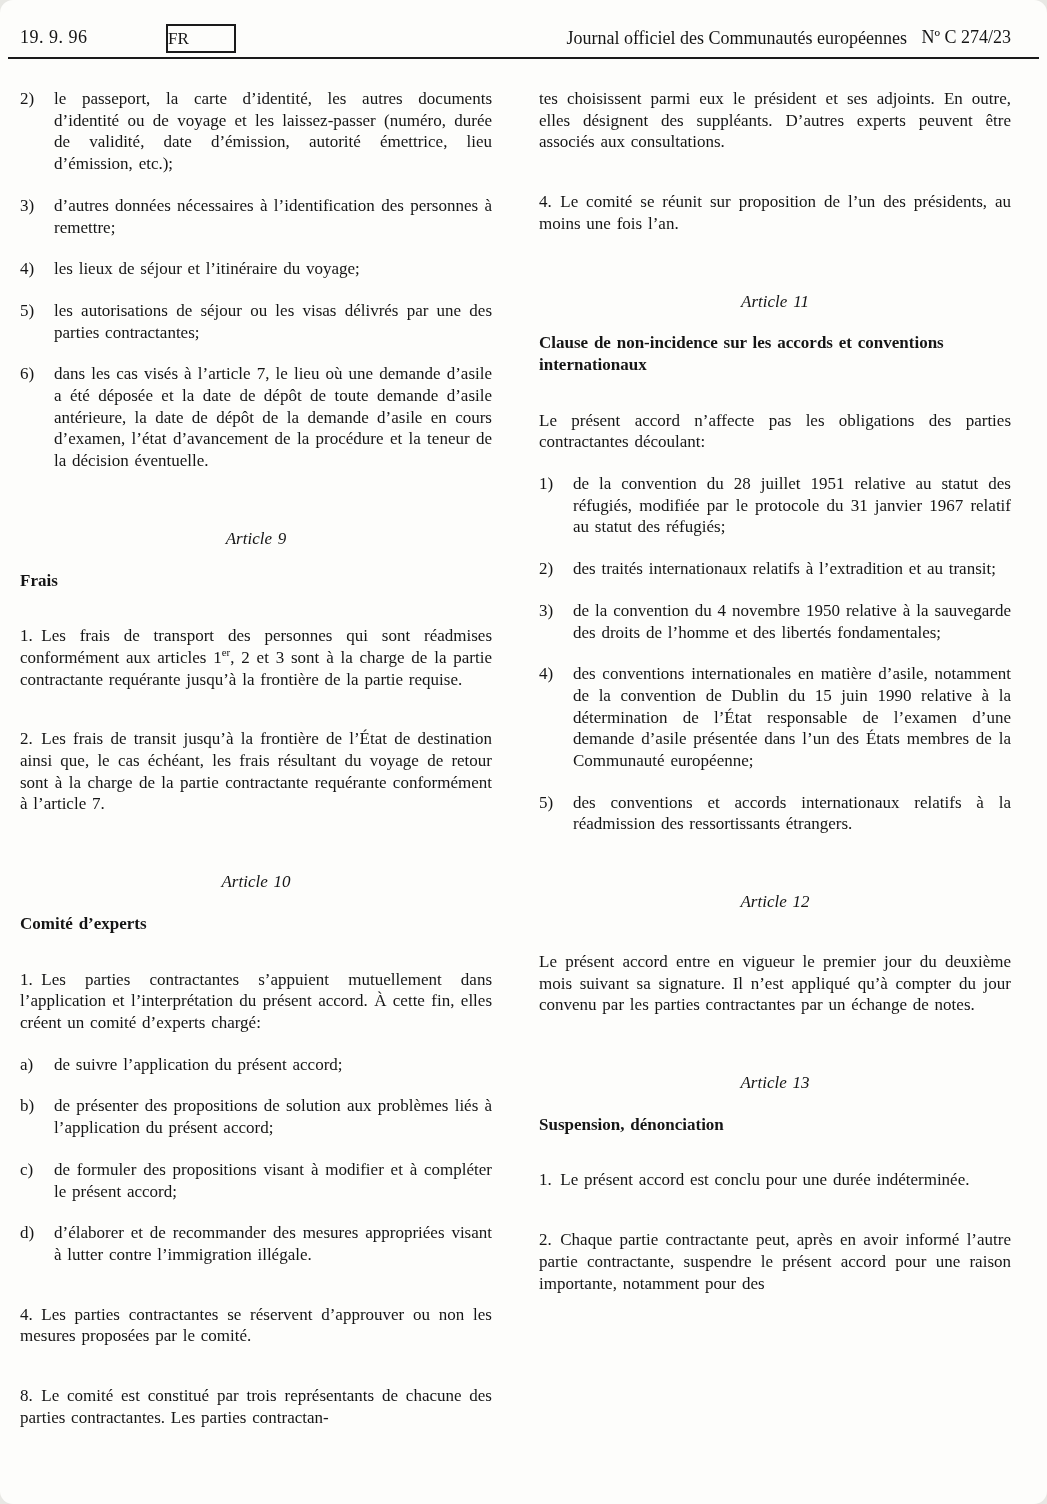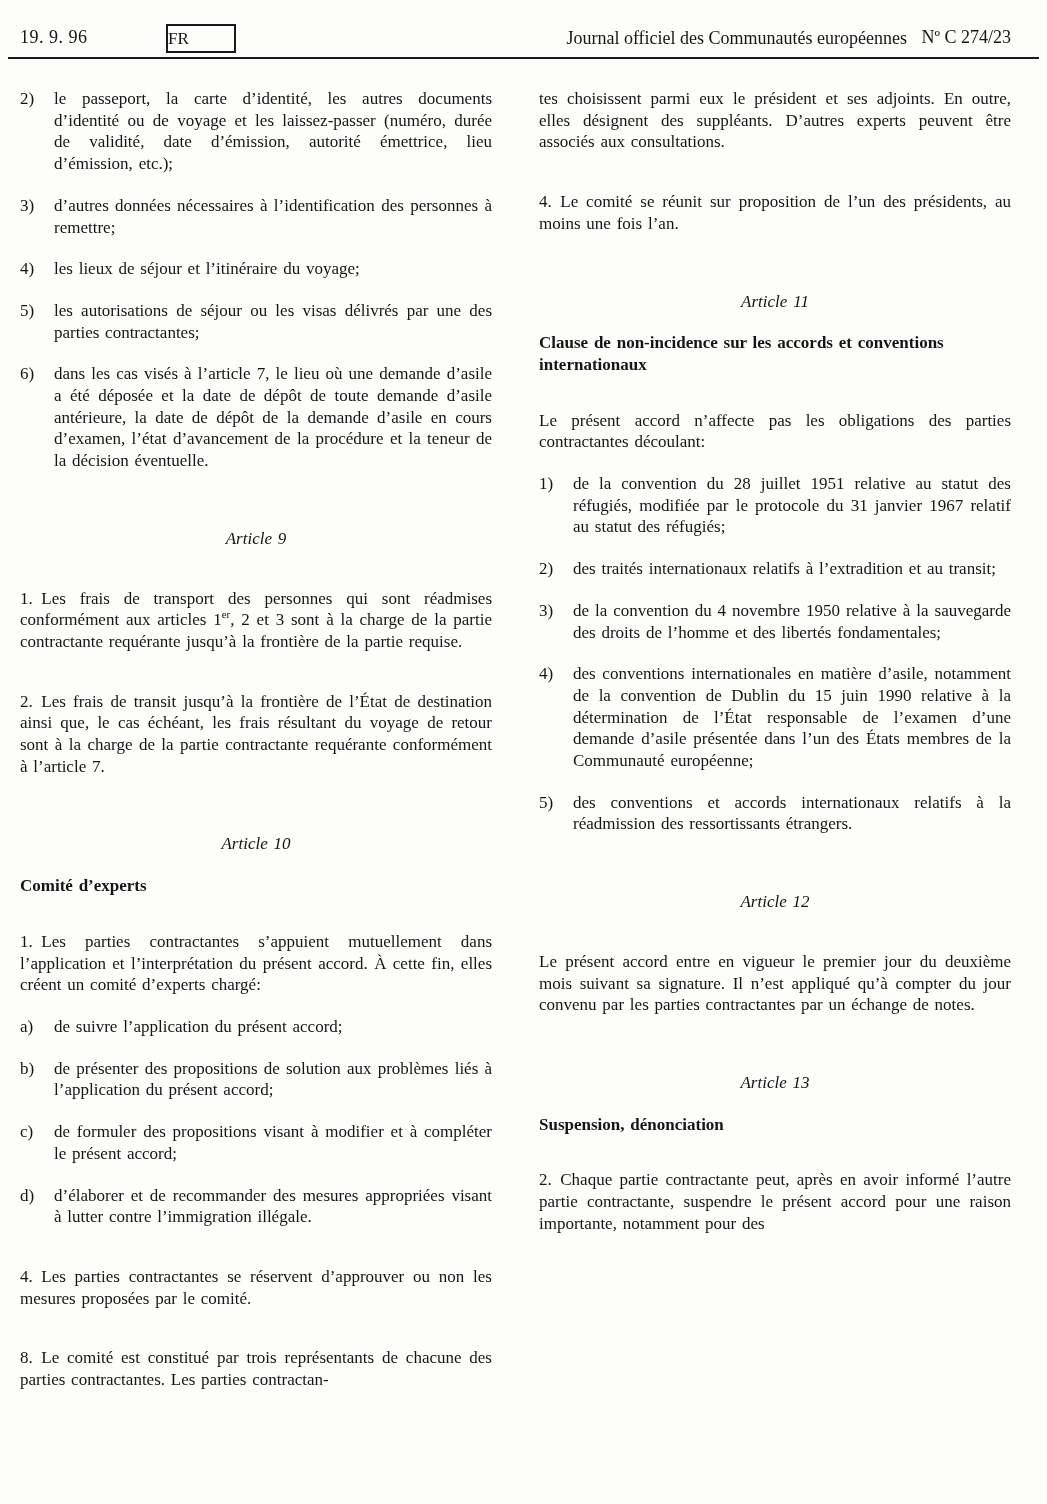--- a/index.html
+++ b/index.html
@@ -5,20 +5,21 @@
   html, body { margin: 0; padding: 0; background: #e8e8e4; }
   .page {
     position: relative;
     width: 1047px;
     height: 1504px;
     margin: 0 auto;
     background: #fdfdfb;
     color: #151515;
     font-family: "Liberation Serif", "DejaVu Serif", serif;
     overflow: hidden;
+    border-radius: 13px;
   }
   
   .hdr { position: absolute; top: 0; left: 0; right: 0; height: 60px; }
   .hdr-date { position: absolute; left: 20px; top: 27px; font-size: 18px; letter-spacing: 0.5px; }
   .hdr-badge {
     position: absolute; left: 166px; top: 24px;
     width: 66px; height: 25px;
     border: 2px solid #1a1a1a;
     line-height: 25px; font-size: 17px;
   }
@@ -82,20 +83,21 @@
       </div>
       <div class="block list">
         <span class="marker">5)</span>
         <span class="ltext">les autorisations de séjour ou les visas délivrés par une des parties contractantes;</span>
       </div>
       <div class="block list">
         <span class="marker">6)</span>
         <span class="ltext">dans les cas visés à l’article 7, le lieu où une demande d’asile a été déposée et la date de dépôt de toute demande d’asile antérieure, la date de dépôt de la demande d’asile en cours d’examen, l’état d’avancement de la procédure et la teneur de la décision éventuelle.</span>
       </div>
       <p class="block article-title">Article 9</p>
+      <p class="block article-subtitle">Frais</p>
       <p class="block b-para"><span>1. Les frais de transport des personnes qui sont réadmises conformément aux articles 1</span><sup>er</sup><span>, 2 et 3 sont à la charge de la partie contractante requérante jusqu’à la frontière de la partie requise.</span></p>
       <p class="block b-para">2. Les frais de transit jusqu’à la frontière de l’État de destination ainsi que, le cas échéant, les frais résultant du voyage de retour sont à la charge de la partie contractante requérante conformément à l’article 7.</p>
       <p class="block article-title">Article 10</p>
       <p class="block article-subtitle">Comité d’experts</p>
       <p class="block b-para">1. Les parties contractantes s’appuient mutuellement dans l’application et l’interprétation du présent accord. À cette fin, elles créent un comité d’experts chargé:</p>
       <div class="block list">
         <span class="marker">a)</span>
         <span class="ltext">de suivre l’application du présent accord;</span>
       </div>
       <div class="block list">
@@ -137,17 +139,18 @@
         <span class="ltext">des conventions internationales en matière d’asile, notamment de la convention de Dublin du 15 juin 1990 relative à la détermination de l’État responsable de l’examen d’une demande d’asile présentée dans l’un des États membres de la Communauté européenne;</span>
       </div>
       <div class="block list">
         <span class="marker">5)</span>
         <span class="ltext">des conventions et accords internationaux relatifs à la réadmission des ressortissants étrangers.</span>
       </div>
       <p class="block article-title">Article 12</p>
       <p class="block b-para">Le présent accord entre en vigueur le premier jour du deuxième mois suivant sa signature. Il n’est appliqué qu’à compter du jour convenu par les parties contractantes par un échange de notes.</p>
       <p class="block article-title">Article 13</p>
       <p class="block article-subtitle">Suspension, dénonciation</p>
+      <p class="block b-para">1. Le présent accord est conclu pour une durée indéterminée.</p>
       <p class="block b-para">2. Chaque partie contractante peut, après en avoir informé l’autre partie contractante, suspendre le présent accord pour une raison importante, notamment pour des</p>
     </div>
 
   </div>
 </div>
 
 </body></html>

